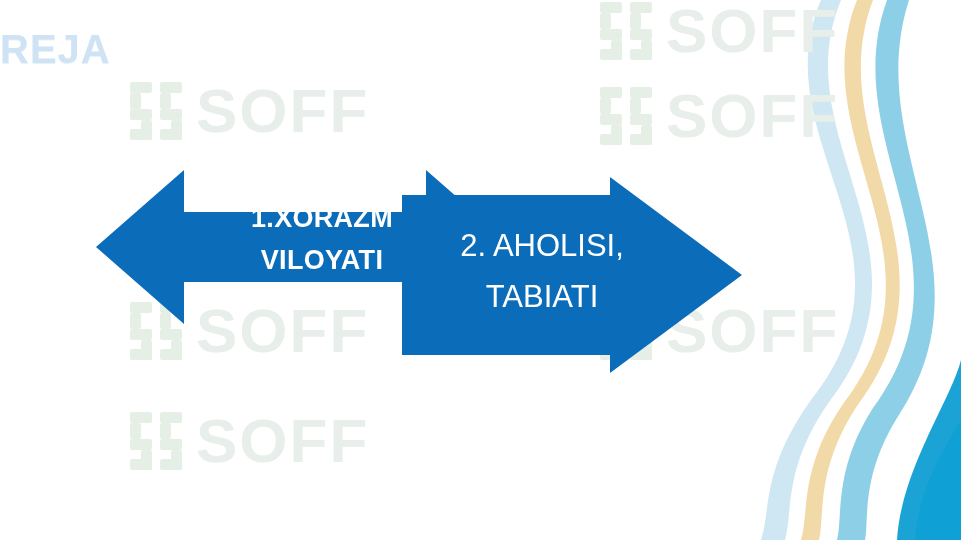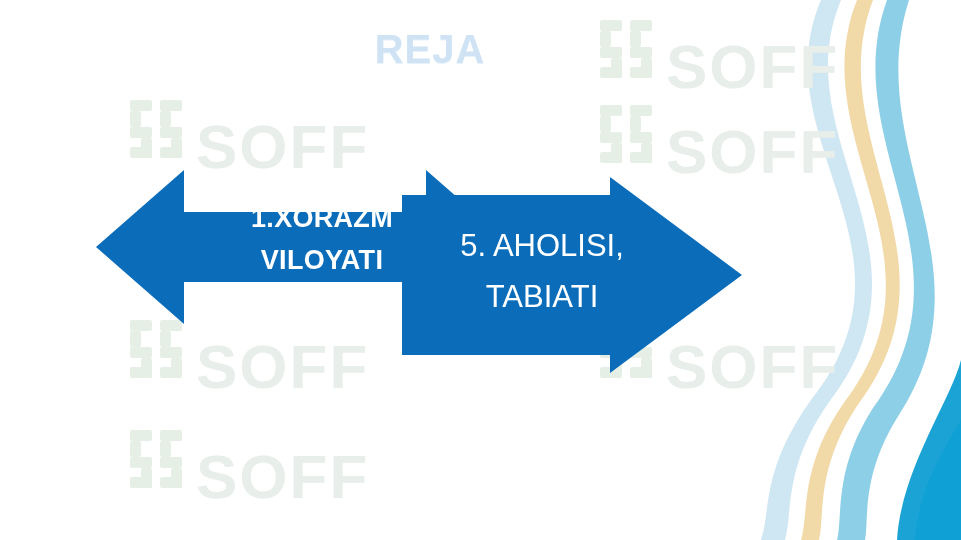--- a/index.html
+++ b/index.html
@@ -63,29 +63,27 @@
   .wm .wm-mark .b9 { left: 41px; top: 38px; width: 11px; height: 20px; }
   .wm .wm-mark .b10 { left: 30px; top: 47px; width: 22px; height: 11px; }
   .wm .wm-text {
     font-family: "Liberation Sans", sans-serif;
     font-weight: bold;
     font-size: 62px;
     letter-spacing: 2px;
     color: #e8eee9;
     line-height: 1;
     white-space: nowrap;
-    margin-top: 36px;
   }
   
   .slide-title {
     position: absolute;
     left: 0;
     top: 27px;
     width: 860px;
-    text-align: center;
     font-size: 40px;
     font-weight: bold;
     letter-spacing: 1px;
     color: #cfe3f5;
     text-shadow: 0 1px 0 #e8f2fb;
   }
   
   .arrow-wrap { position: absolute; }
   .arrow-svg { display: block; }
   .arrow-label {
@@ -237,17 +235,17 @@
       <path d="M310,52 C322,56 322,70 312,74 C322,80 322,96 310,100 L330,100 L330,52 Z" fill="#1a79c4" opacity="0.9"></path>
     </svg>
     <div class="arrow-label">1.XORAZM
 VILOYATI</div>
   </div>
 
   <div class="arrow-wrap" id="arrow2">
     <svg class="arrow-svg" width="348" height="200" viewBox="0 0 348 200">
       <path d="M4,20 L212,20 L212,2 L344,100 L212,198 L212,180 L4,180 Z" fill="#0b6cba"></path>
     </svg>
-    <div class="arrow-label">5. AHOLISI,
+    <div class="arrow-label">2. AHOLISI,
    TABIATI</div>
   </div>
 
 </div>
 
 </body></html>

